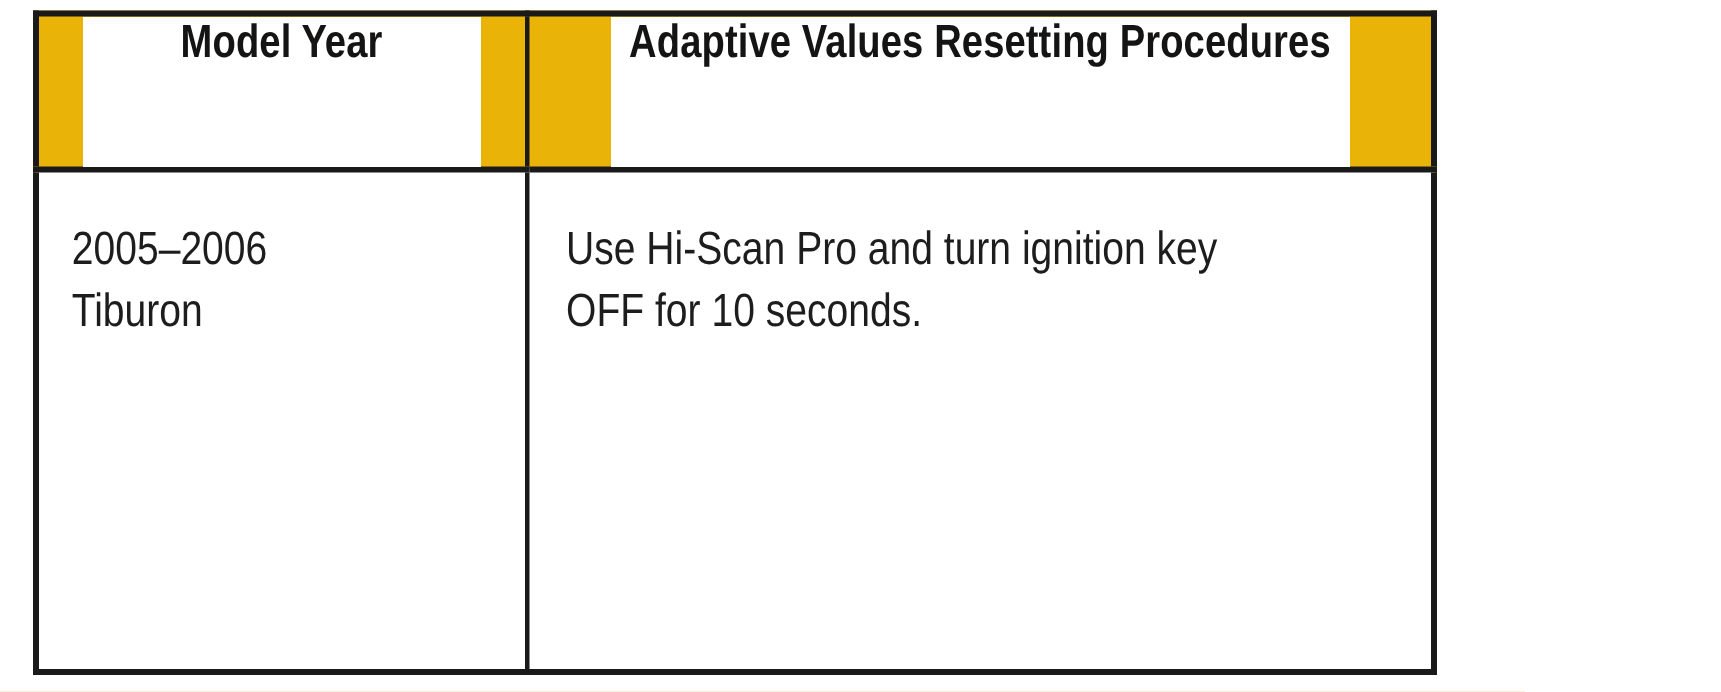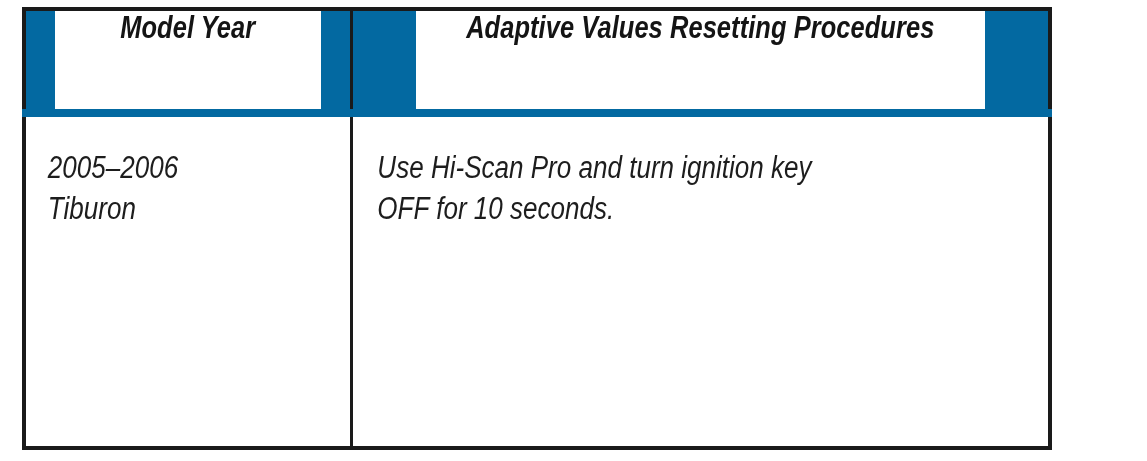--- a/index.html
+++ b/index.html
@@ -23,28 +23,27 @@
     width: 1147px;
     height: 461px;
     background: #ffffff;
   }
 
   
   .proc-table {
     position: absolute;
     left: 22px;
     top: 7px;
-    width: 1030px;
+    width: 936px;
     height: 443px;
     box-sizing: border-box;
     border-collapse: collapse;
     table-layout: fixed;
-    background: #0369a1;
+    background: #eab308;
     border: 4px solid #1a1a1a;
-    font-style: italic;
   }
 
   .proc-table col.col-year   { width: 327px; }
   .proc-table col.col-proc   { width: auto; }
 
   .proc-table th,
   .proc-table td {
     box-sizing: border-box;
     border: 0;
     background: #ffffff;
@@ -56,21 +55,21 @@
   .proc-table th.c-year,
   .proc-table td.c-year {
     border-right: 3px solid #1a1a1a;
   }
 
   
   .proc-table thead th {
     border-bottom: 4px solid #1a1a1a;
   }
   .proc-table tbody tr.row-split td {
-    border-top: 8px solid #0369a1;
+    border-top: 3px solid #0369a1;
   }
 
   
   .proc-table thead tr { height: 104px; }
 
   .head-cell {
     text-align: center;
     vertical-align: middle;
     font-weight: bold;
     font-size: 31px;

